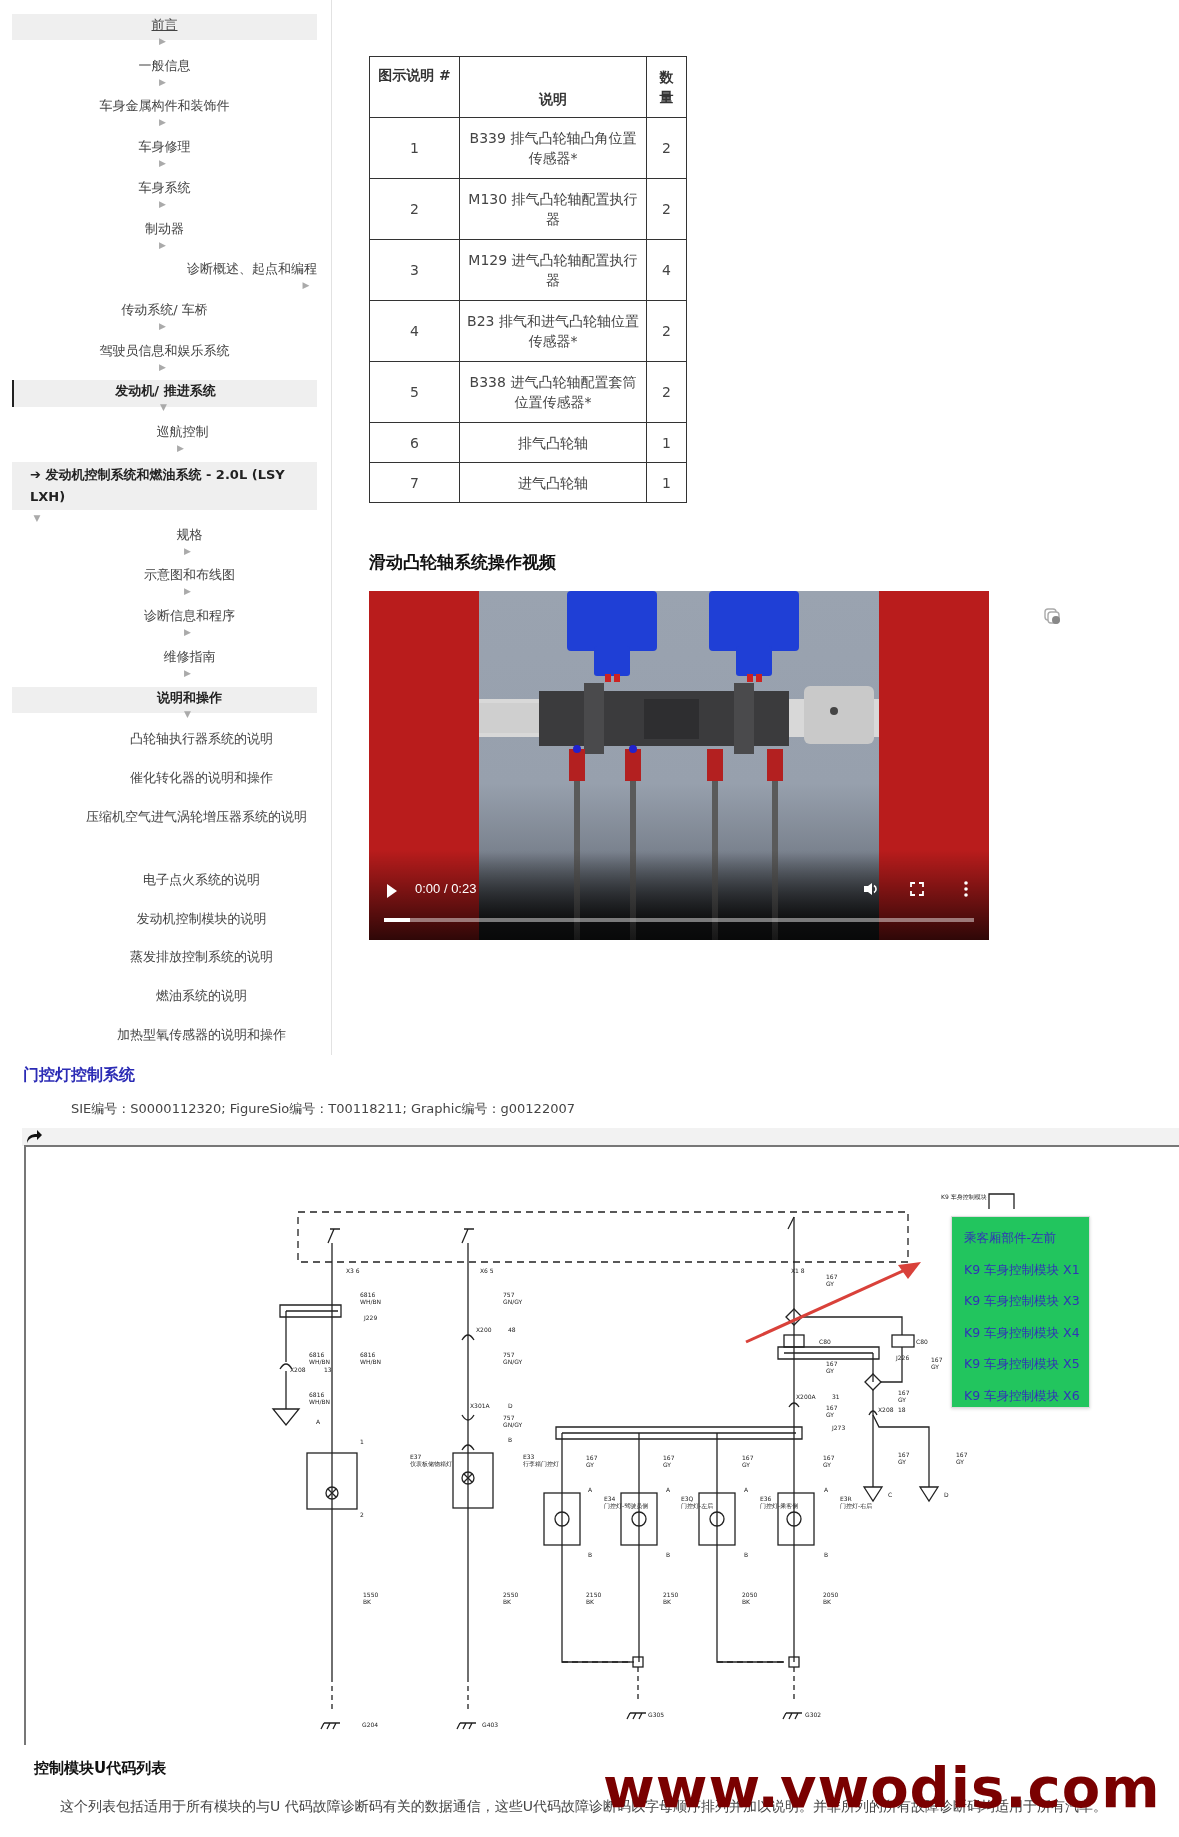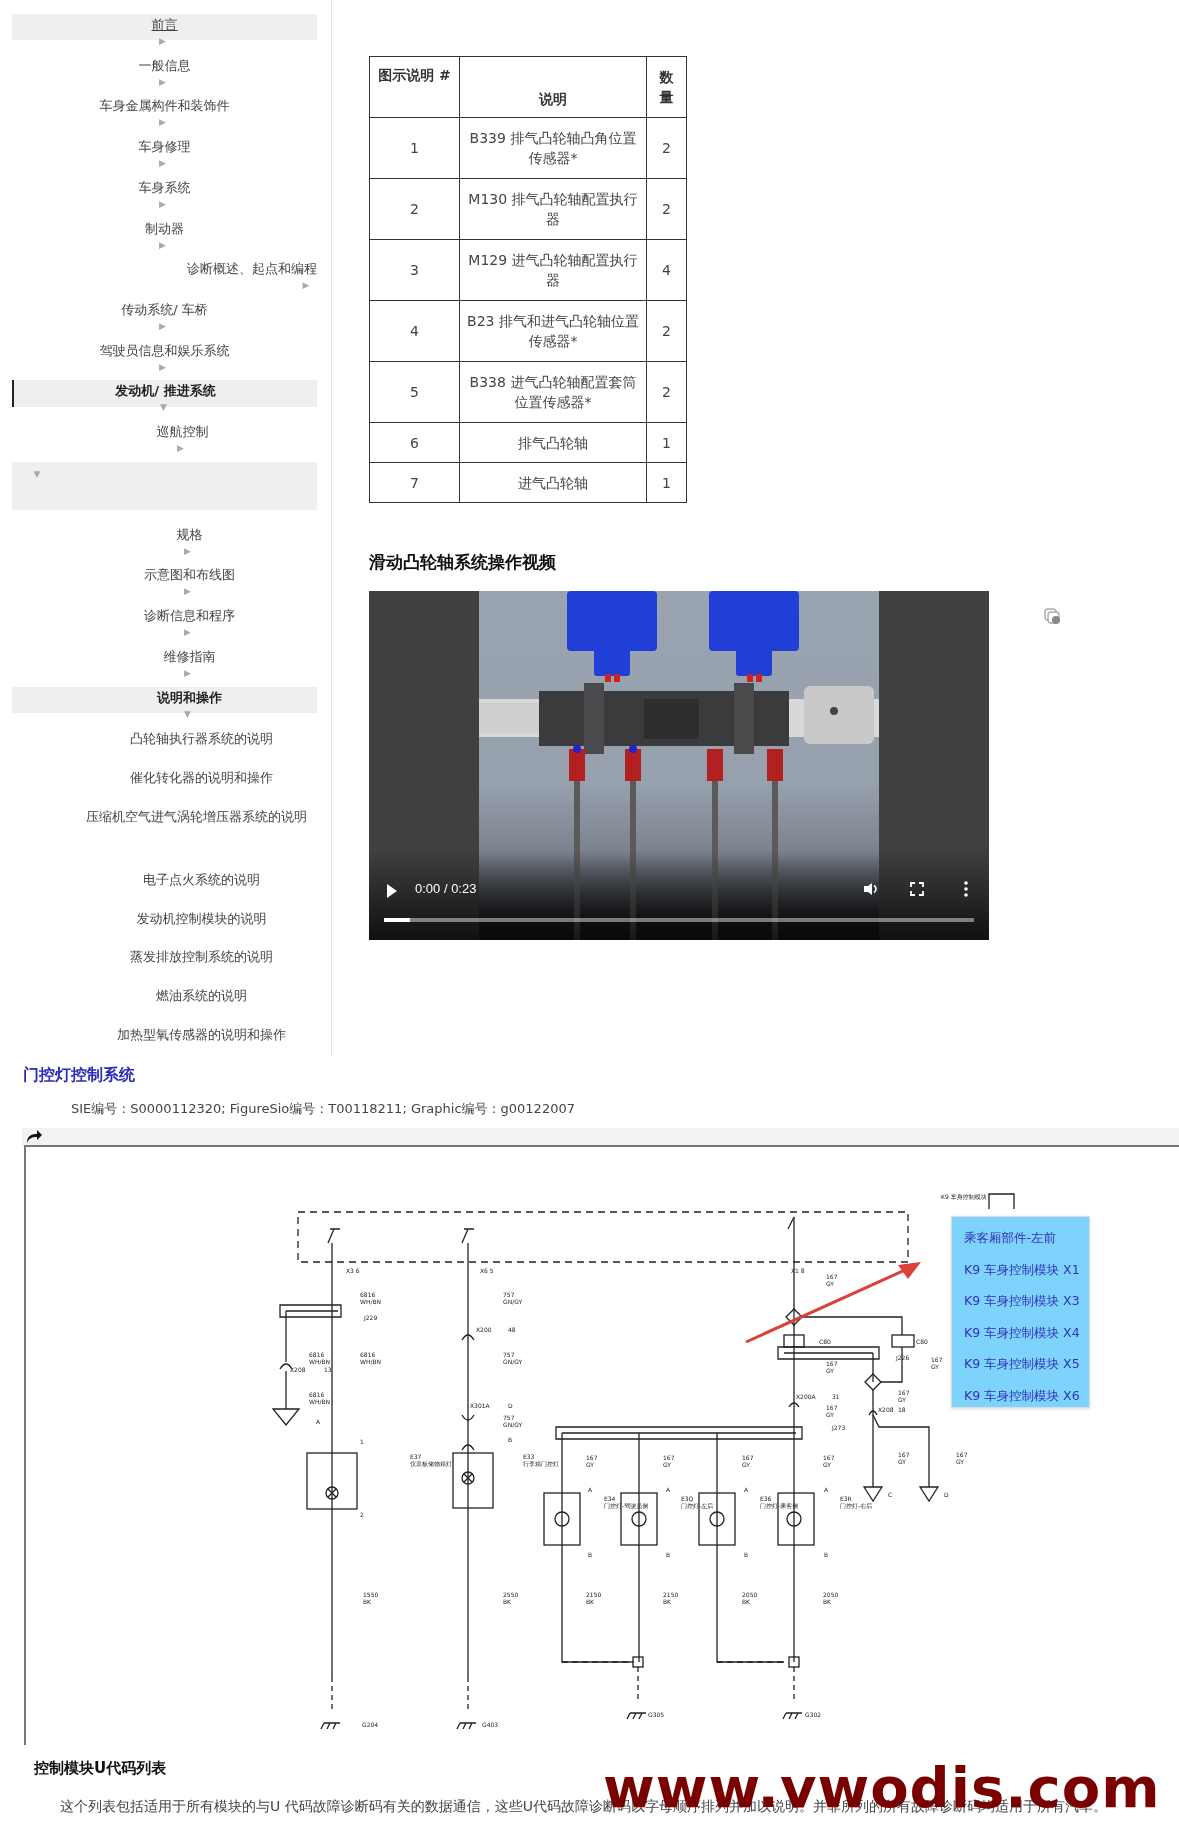--- a/index.html
+++ b/index.html
@@ -23,21 +23,21 @@
   .parts-table th.c2 { vertical-align: bottom; padding-bottom: 8px; }
   .parts-table td.c1, .parts-table th.c1 { width: 90px; }
   .parts-table td.c3, .parts-table th.c3 { width: 40px; }
   .parts-table tr.tall td { height: 61px; }
   .parts-table tr.short td { height: 40px; }
   .parts-table tr.note td { height: 41px; }
 
   .video-title { position: absolute; left: 369px; top: 551px; font-size: 17px; font-weight: bold; color: #111; }
 
   
-  .video { position: absolute; left: 369px; top: 591px; width: 620px; height: 349px; background: #404040; overflow: hidden; }
+  .video { position: absolute; left: 369px; top: 591px; width: 620px; height: 349px; background: #b91c1c; overflow: hidden; }
   .frame { position: absolute; left: 110px; top: 0; width: 400px; height: 349px;
            background: linear-gradient(to bottom, #9aa3b0 0%, #97a0ad 55%, #7a828e 75%, #202224 95%); }
   .vbar { position: absolute; left: 0; right: 0; bottom: 0; height: 90px; background: linear-gradient(to bottom, rgba(0,0,0,0), rgba(0,0,0,0.75)); }
   .ctrl { position: absolute; color: #fff; }
   .play-btn { left: 18px; top: 293px; width: 0; height: 0; border-left: 10px solid #fff; border-top: 7px solid transparent; border-bottom: 7px solid transparent; cursor: pointer; }
   .time { left: 46px; top: 290px; font-size: 13px; color: #fff; font-family: "Liberation Sans", sans-serif; }
   .vol { left: 494px; top: 290px; width: 16px; height: 16px; cursor: pointer; }
   .fs { left: 541px; top: 291px; width: 14px; height: 14px; cursor: pointer; }
   .more { left: 594px; top: 289px; width: 6px; height: 18px; cursor: pointer; }
   .progress { position: absolute; left: 15px; top: 327px; width: 590px; height: 4px; background: rgba(255,255,255,0.45); cursor: pointer; }
@@ -47,21 +47,21 @@
 
   
   .wd-title { position: absolute; left: 23px; top: 1065px; font-size: 16px; font-weight: bold; color: #2b2bb5; }
   .wd-meta { position: absolute; left: 71px; top: 1100px; font-size: 13px; color: #444; }
   .wd-toolbar { position: absolute; left: 22px; top: 1128px; width: 1157px; height: 18px; background: #f2f2f2; }
   .share-icon { position: absolute; left: 25px; top: 1128px; width: 18px; height: 16px; cursor: pointer; }
   .wd-frame { position: absolute; left: 24px; top: 1145px; width: 1160px; height: 600px; border-top: 2px solid #777; border-left: 2px solid #777; }
   .wd-svg { position: absolute; left: 0; top: 0; }
   .wd-txt { font-family: "DejaVu Sans", sans-serif; font-size: 6px; fill: #222; }
 
-  .popup { position: absolute; left: 951px; top: 1216px; width: 139px; height: 192px; background: #7dd3fc; border: 1px solid #ddd; box-shadow: 0 1px 3px rgba(0,0,0,0.15); padding-top: 10px; }
+  .popup { position: absolute; left: 951px; top: 1216px; width: 139px; height: 192px; background: #22c55e; border: 1px solid #ddd; box-shadow: 0 1px 3px rgba(0,0,0,0.15); padding-top: 10px; }
   .popup-item { display: block; font-size: 12.5px; color: #3232b8; height: 31.5px; padding-left: 12px; line-height: 22px; cursor: pointer; white-space: nowrap; }
 
   .u-title { position: absolute; left: 34px; top: 1759px; font-size: 15px; font-weight: bold; color: #111; }
   .u-body { position: absolute; left: 34px; top: 1795px; width: 1140px; font-size: 14px; color: #444; line-height: 23px; text-indent: 26px; }
 
   .watermark { position: absolute; left: 603px; top: 1755px; font-size: 56px; font-weight: bold; color: #7a0000; font-family: "DejaVu Sans", sans-serif; letter-spacing: 1px; line-height: 66px; }
 </style>
 </head>
 <body>
 
@@ -104,20 +104,21 @@
   </div>
   <div class="nav-item active bold marker" style="top:380px;height:27px;">
     <span class="lbl">发动机/ 推进系统</span>
     <span class="arrow">▼</span>
   </div>
   <div class="nav-item" style="top:421px;height:26px;padding-left:36px;">
     <span class="lbl">巡航控制</span>
     <span class="arrow">▶</span>
   </div>
   <div class="nav-item active bold" style="top:462px;height:48px;padding-left:18px;align-items:flex-start;padding-top:2px;">
+    <span class="lbl" style="padding-right:12px;">➔ 发动机控制系统和燃油系统 - 2.0L (LSY LXH)</span>
     <span class="arrow" style="margin-top:5px;">▼</span>
   </div>
   <div class="nav-item" style="top:524px;height:26px;padding-left:50px;">
     <span class="lbl">规格</span>
     <span class="arrow">▶</span>
   </div>
   <div class="nav-item" style="top:564px;height:26px;padding-left:50px;">
     <span class="lbl">示意图和布线图</span>
     <span class="arrow">▶</span>
   </div>

